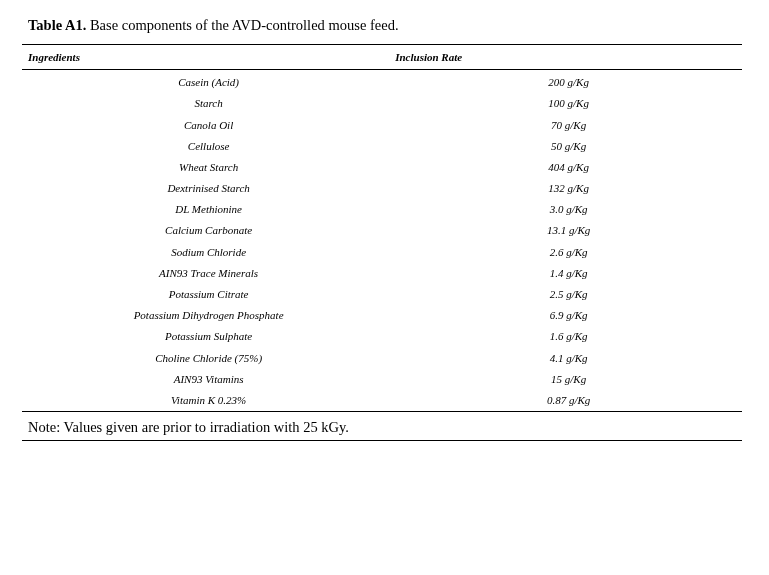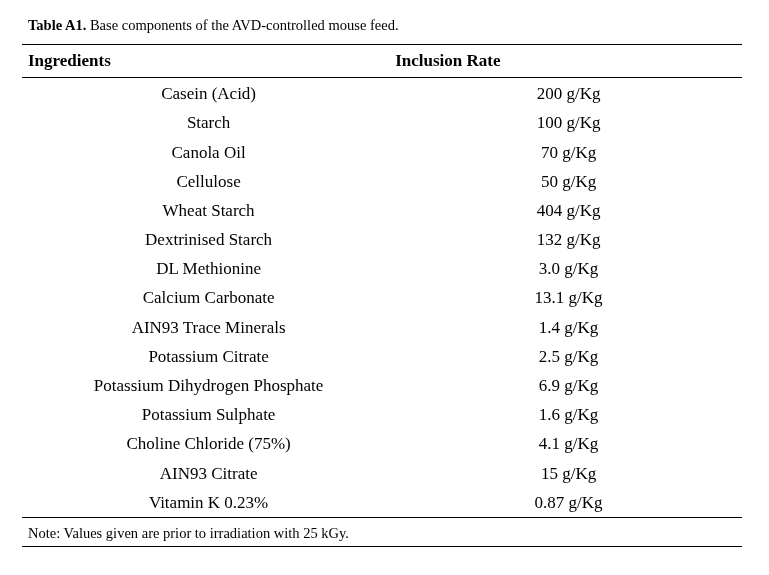--- a/index.html
+++ b/index.html
@@ -43,21 +43,22 @@
     border-top: 1.1px solid #000;
     height: 0;
   }
   .rule-bottom {
     border-top: 1.6px solid #000;
     height: 0;
   }
   table.data {
     width: 100%;
     border-collapse: collapse;
-    font-size: 17px;
+    font-size: 11px;
+    font-style: italic;
   }
   table.data th {
     text-align: left;
     font-weight: bold;
     padding: 6px 0 6px 6px;
     white-space: nowrap;
   }
   table.data td {
     text-align: center;
     padding: 4.6px 0 4.6px 6px;
@@ -131,41 +132,45 @@
       </tr>
       <tr>
         <td class="col-ingredient">DL Methionine</td>
         <td class="col-rate">3.0 g/Kg</td>
       </tr>
       <tr>
         <td class="col-ingredient">Calcium Carbonate</td>
         <td class="col-rate">13.1 g/Kg</td>
       </tr>
       <tr>
+        <td class="col-ingredient">Sodium Chloride</td>
+        <td class="col-rate">2.6 g/Kg</td>
+      </tr>
+      <tr>
         <td class="col-ingredient">AIN93 Trace Minerals</td>
         <td class="col-rate">1.4 g/Kg</td>
       </tr>
       <tr>
         <td class="col-ingredient">Potassium Citrate</td>
         <td class="col-rate">2.5 g/Kg</td>
       </tr>
       <tr>
         <td class="col-ingredient">Potassium Dihydrogen Phosphate</td>
         <td class="col-rate">6.9 g/Kg</td>
       </tr>
       <tr>
         <td class="col-ingredient">Potassium Sulphate</td>
         <td class="col-rate">1.6 g/Kg</td>
       </tr>
       <tr>
         <td class="col-ingredient">Choline Chloride (75%)</td>
         <td class="col-rate">4.1 g/Kg</td>
       </tr>
       <tr>
-        <td class="col-ingredient">AIN93 Citrate</td>
+        <td class="col-ingredient">AIN93 Vitamins</td>
         <td class="col-rate">15 g/Kg</td>
       </tr>
       <tr>
         <td class="col-ingredient">Vitamin K 0.23%</td>
         <td class="col-rate">0.87 g/Kg</td>
       </tr>
     </tbody>
       </table>
 
     <div class="rule-mid"></div>

